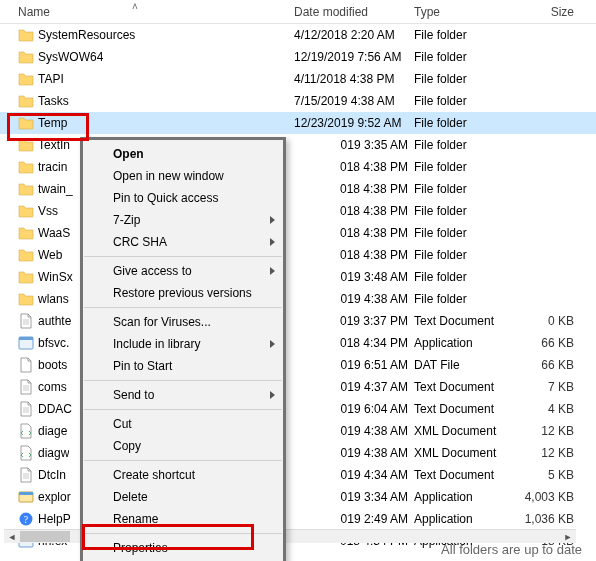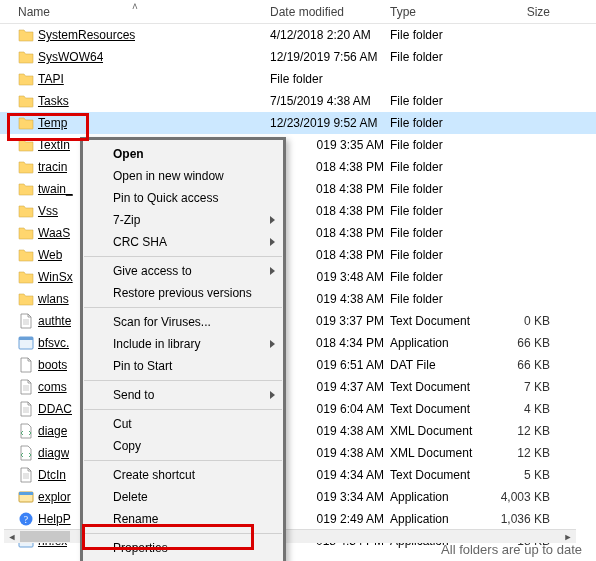--- a/index.html
+++ b/index.html
@@ -14,21 +14,21 @@
     position: relative;
   }
   .header-row {
     display: flex;
     height: 24px;
     border-bottom: 1px solid #e5e5e5;
     align-items: center;
     user-select: none;
     color: #333;
   }
-  .col-name { width: 270px; padding-left: 18px; position: relative; }
+  .col-name { width: 294px; padding-left: 18px; position: relative; }
   .col-date { width: 120px; }
   .col-type { width: 100px; }
   .col-size { width: 70px; text-align: right; padding-right: 10px; }
   .hdr { font-weight: normal; color: #444; position: relative; }
   .sort-arrow {
     position: absolute;
     left: 132px;
     top: -4px;
     font-size: 10px;
     color: #666;
@@ -93,21 +93,21 @@
     left: 4px;
     right: 20px;
     height: 14px;
     background: #f0f0f0;
     border-top: 1px solid #dcdcdc;
   }
   .scrollbar-track { position:absolute; left:16px; right:16px; top:0; bottom:0; }
   .scrollbar-thumb { position:absolute; left:0; width:50px; top:1px; bottom:1px; background:#c8c8c8; }
   .sb-btn { position:absolute; top:0; width:16px; height:14px; display:flex;align-items:center;justify-content:center;color:#555;font-size:9px;}
   .sb-left{left:0;} .sb-right{right:0;}
-  .name-text { overflow: hidden; text-overflow: ellipsis; max-width: 200px; display:inline-block;text-decoration:underline; }
+  .name-text { overflow: hidden; text-overflow: ellipsis; max-width: 200px; display:inline-block; }
 </style>
 </head>
 <body>
 
 <div class="header-row">
   <div class="col-name hdr">
     <span>Name</span>
     <span class="sort-arrow">˄</span>
   </div>
   <div class="col-date hdr">Date modified</div>
@@ -144,20 +144,21 @@
     </div>
     <div class="row">
       <div class="col-name">
         <span class="icon">
           <svg viewBox="0 0 16 16">
             <use href="#i-folder"></use>
           </svg>
         </span>
         <span class="name-text">TAPI</span>
       </div>
+      <div class="col-date">4/11/2018 4:38 PM</div>
       <div class="col-type">File folder</div>
       <div class="col-size"></div>
     </div>
     <div class="row">
       <div class="col-name">
         <span class="icon">
           <svg viewBox="0 0 16 16">
             <use href="#i-folder"></use>
           </svg>
         </span>

